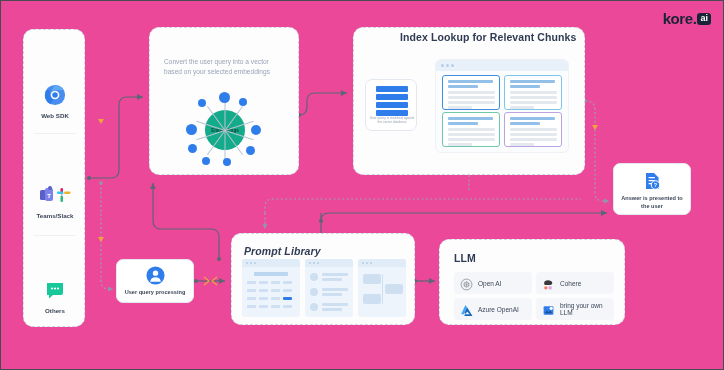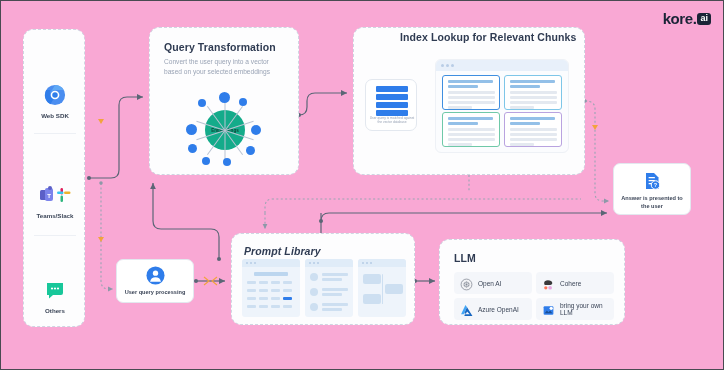--- a/index.html
+++ b/index.html
@@ -3,21 +3,21 @@
 <meta charset="utf-8">
 <style>
   html,body{margin:0;padding:0;background:#fff;}
   body{font-family:"Liberation Sans","DejaVu Sans",sans-serif;}
 
   #frame{
     position:relative;
     width:724px;height:370px;
     box-sizing:border-box;
     border:1px solid #4a4a52;
-    background:#f9a8d4;
+    background:#ec4899;
     overflow:hidden;
   }
 
   
   .dashed-box{
     position:absolute;
     box-sizing:border-box;
     border:1px dashed #cfd6e2;
     border-radius:10px;
     background:#fdfdfe;
@@ -243,21 +243,20 @@
           <circle cx="14" cy="17" r="2.2" fill="#fff"></circle>
           <circle cx="20" cy="17" r="2.2" fill="#fff"></circle>
           <circle cx="26" cy="17" r="2.2" fill="#fff"></circle>
         </svg>
       </div>
       <div class="lbl">Others</div>
     </div>
   </div>
 
   <div id="qt" class="dashed-box">
-    <div class="box-title" style="left:14px;top:13px;">Query Transformation</div>
     <div class="box-sub" style="left:14px;top:29px;width:124px;">Convert the user query into a vector based on your selected embeddings</div>
 
     <div id="emb-wrap">
       <div class="hub">Embeddings</div>
 
       <div class="spoke" style="left:75px;top:46px;width:30px;transform:rotate(-90deg);"></div>
       <div class="spoke" style="left:75px;top:46px;width:30px;transform:rotate(-54deg);"></div>
       <div class="spoke" style="left:75px;top:46px;width:30px;transform:rotate(-18deg);"></div>
       <div class="spoke" style="left:75px;top:46px;width:30px;transform:rotate(18deg);"></div>
       <div class="spoke" style="left:75px;top:46px;width:30px;transform:rotate(54deg);"></div>

